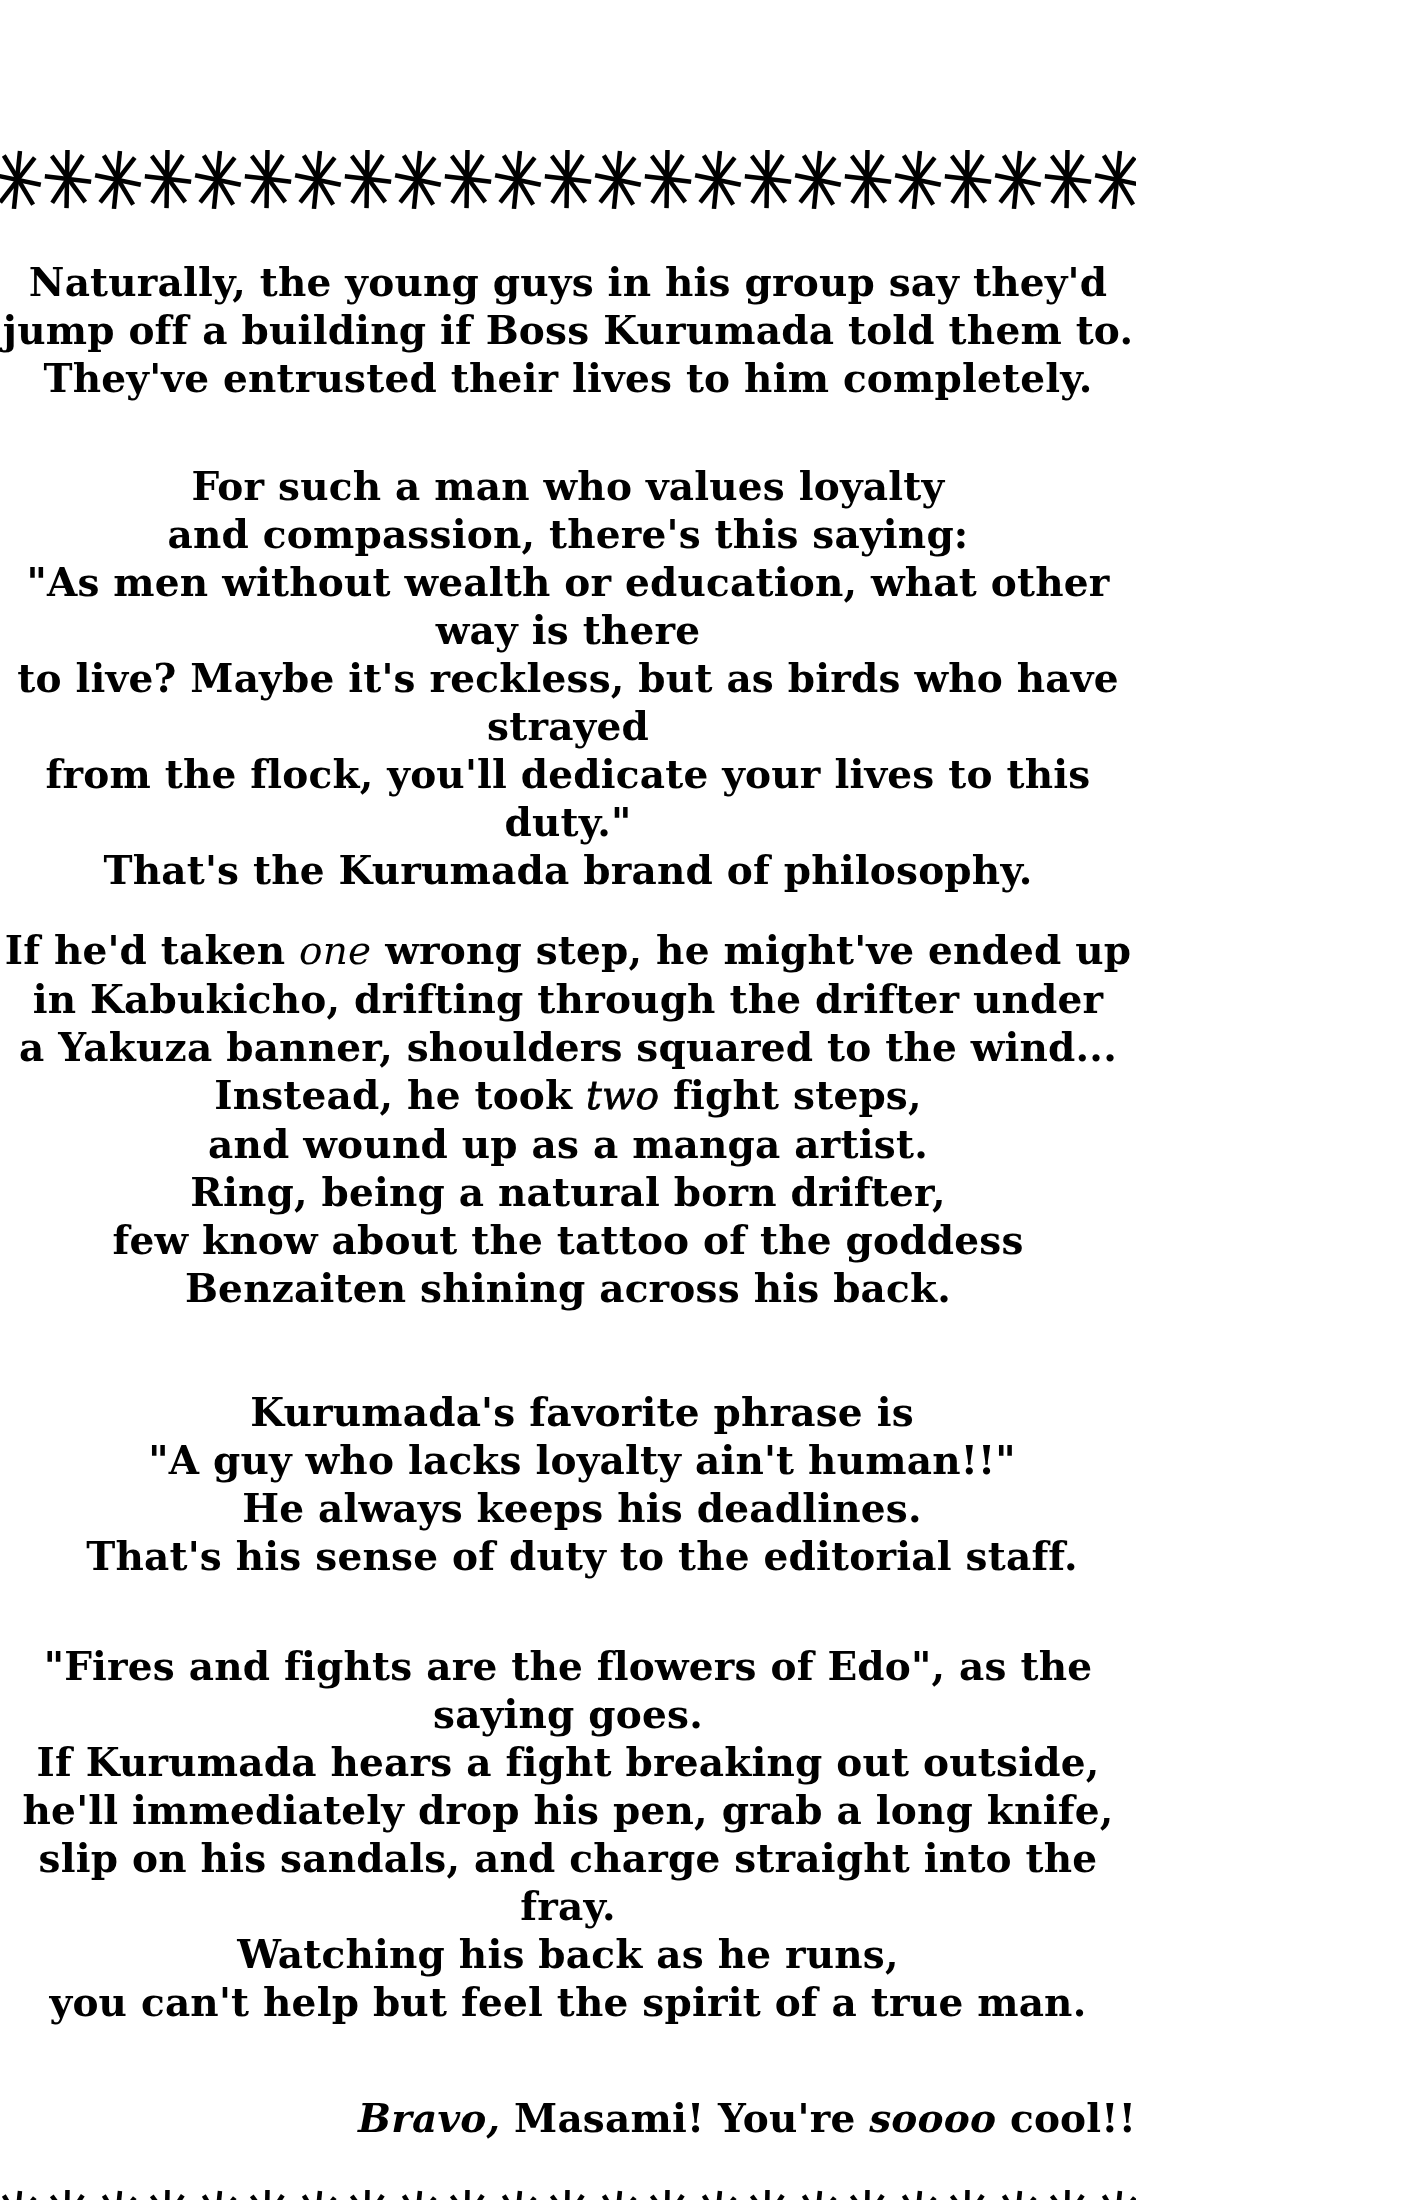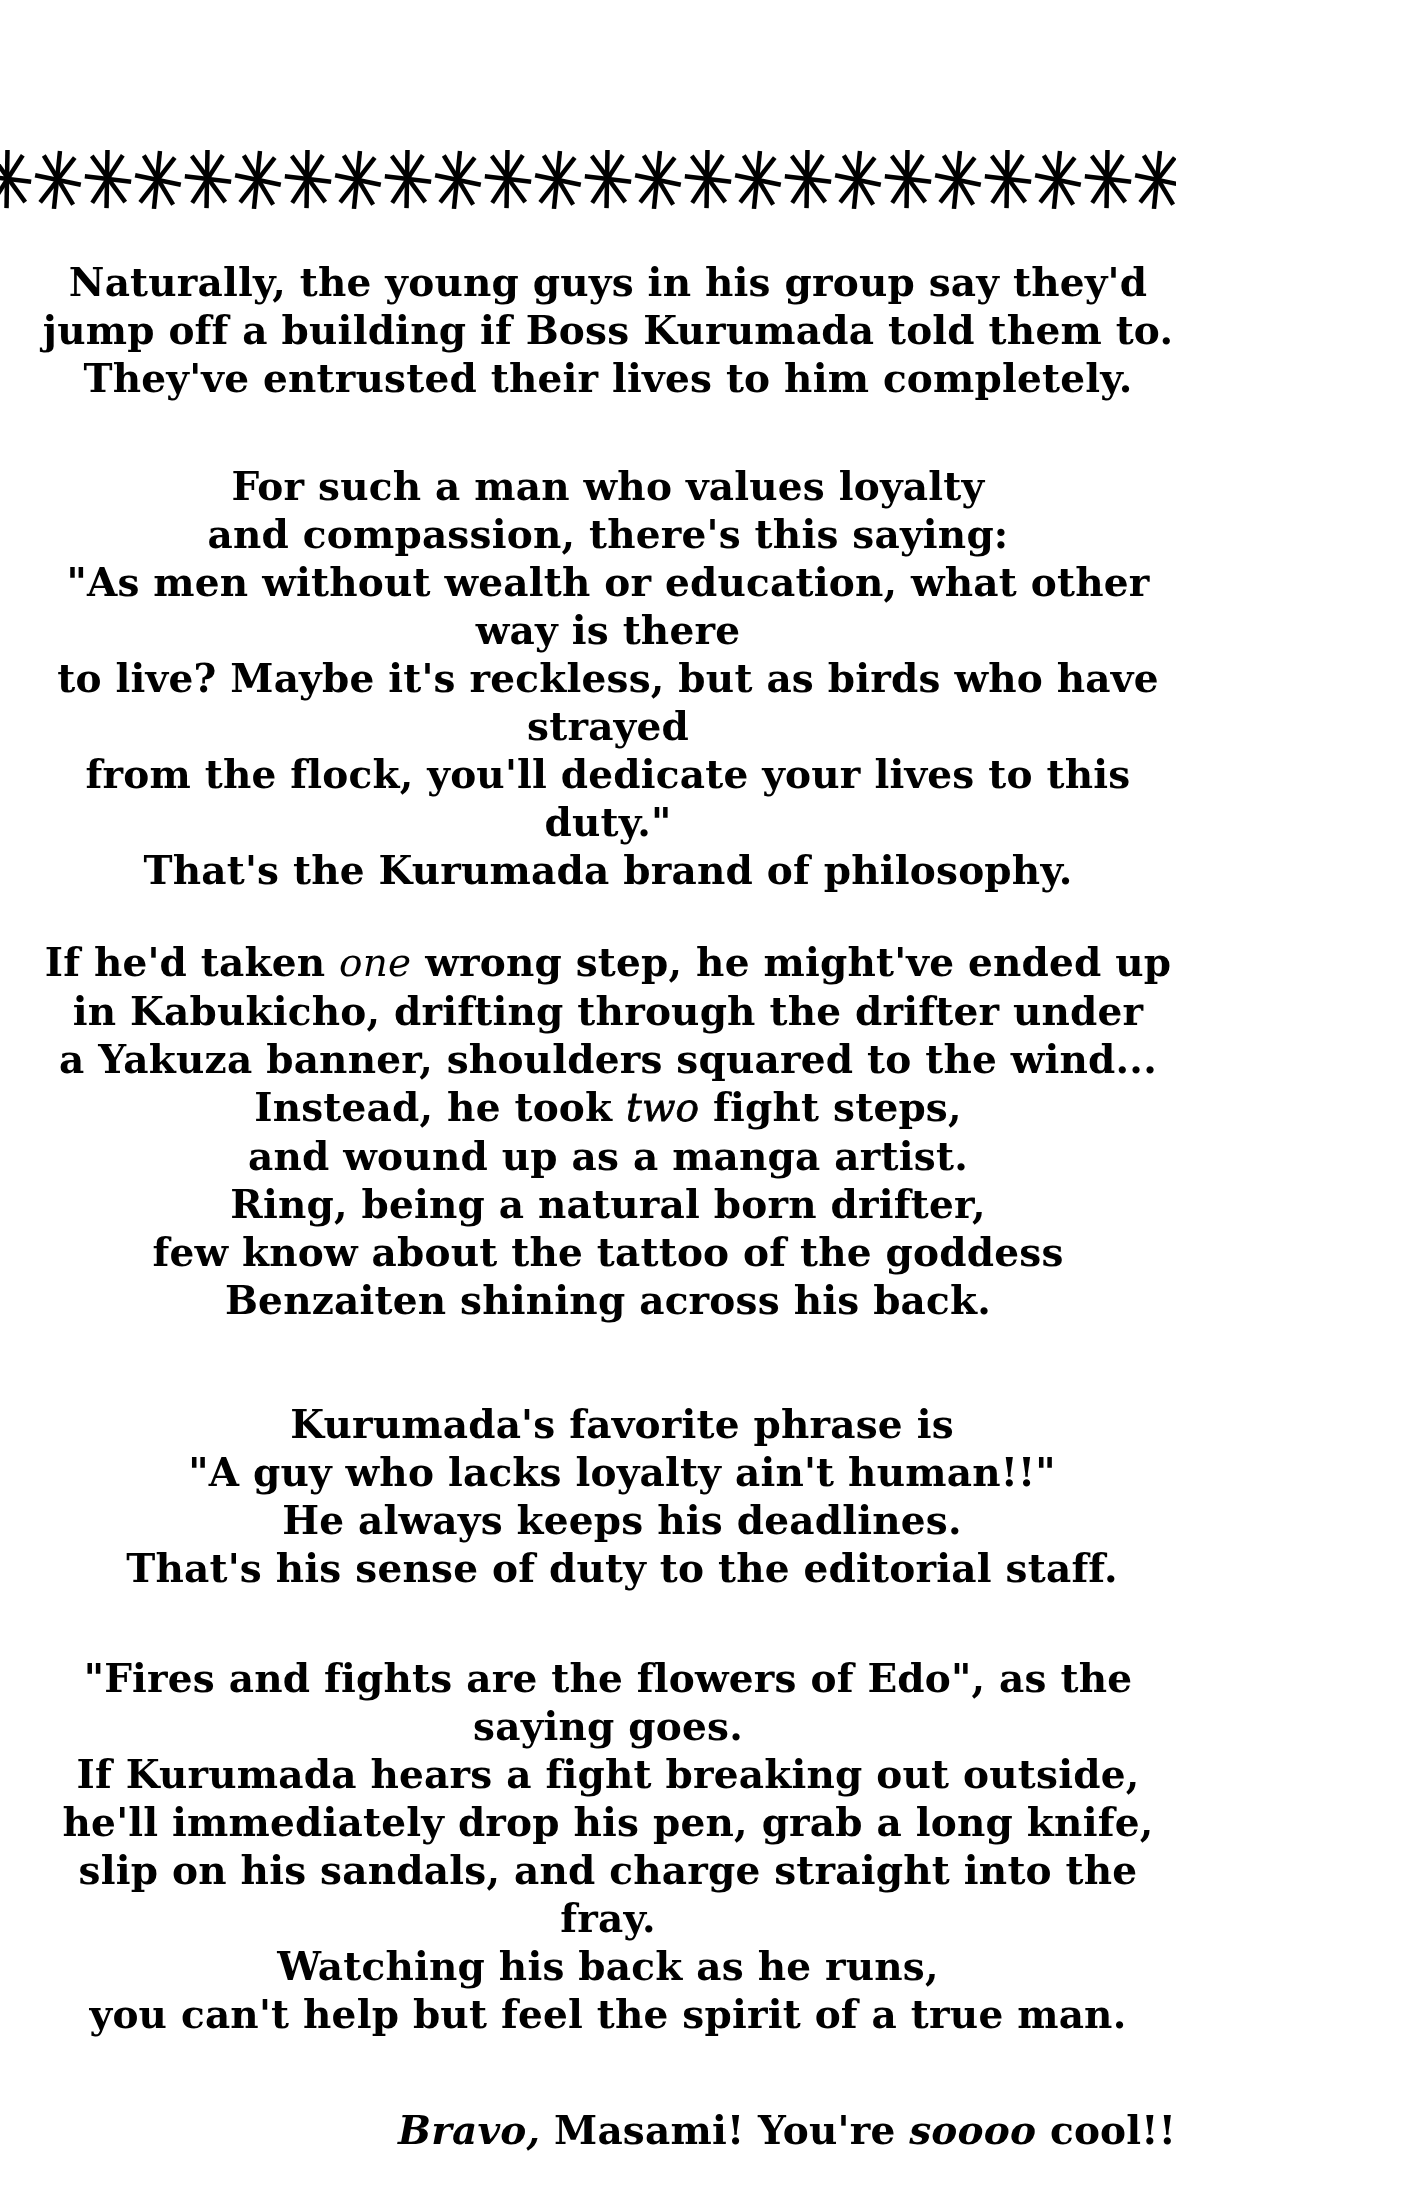--- a/index.html
+++ b/index.html
@@ -6,21 +6,20 @@
   body {
     width: 1420px; height: 2200px;
     background: #ffffff; color: #000000;
     font-family: "DejaVu Serif", serif;
     overflow: hidden;
   }
   .page {
     position: relative;
     width: 1136px; height: 2200px;
     overflow: hidden;
-    padding-left: 40px;
   }
   .divider {
     display: flex;
     justify-content: center;
     height: 62px;
   }
   .divider svg { flex: 0 0 auto; width: 50px; height: 62px; }
   .divider svg:nth-child(odd)  { transform: rotate(-3deg); }
   .divider svg:nth-child(even) { transform: rotate(2deg) translateY(1px); }
   .divider-top    { margin-top: 148px; }
@@ -28,21 +27,21 @@
   .para {
     margin: 0;
     text-align: center;
     font-size: 39px;
     line-height: 48px;
     font-weight: bold;
     letter-spacing: 0.2px;
   }
   .para-1 { margin-top: 48px; }
   .para-2 { margin-top: 60px; }
-  .para-3 { margin-top: 44px; }
+  .para-3 { margin-top: 32px; }
   .para-4 { margin-top: 76px; margin-left: 28px; }
   .para-5 { margin-top: 62px; }
   .para-closing { margin-top: 68px; text-align: right; }
   .it  { font-style: italic; font-weight: normal; }
   .bit { font-style: italic; font-weight: normal; -webkit-text-stroke: 0.8px #000; }
   .cit { font-style: italic; }
   .footer {
     margin-top: 10px;
     text-align: center;
     font-size: 35px;

